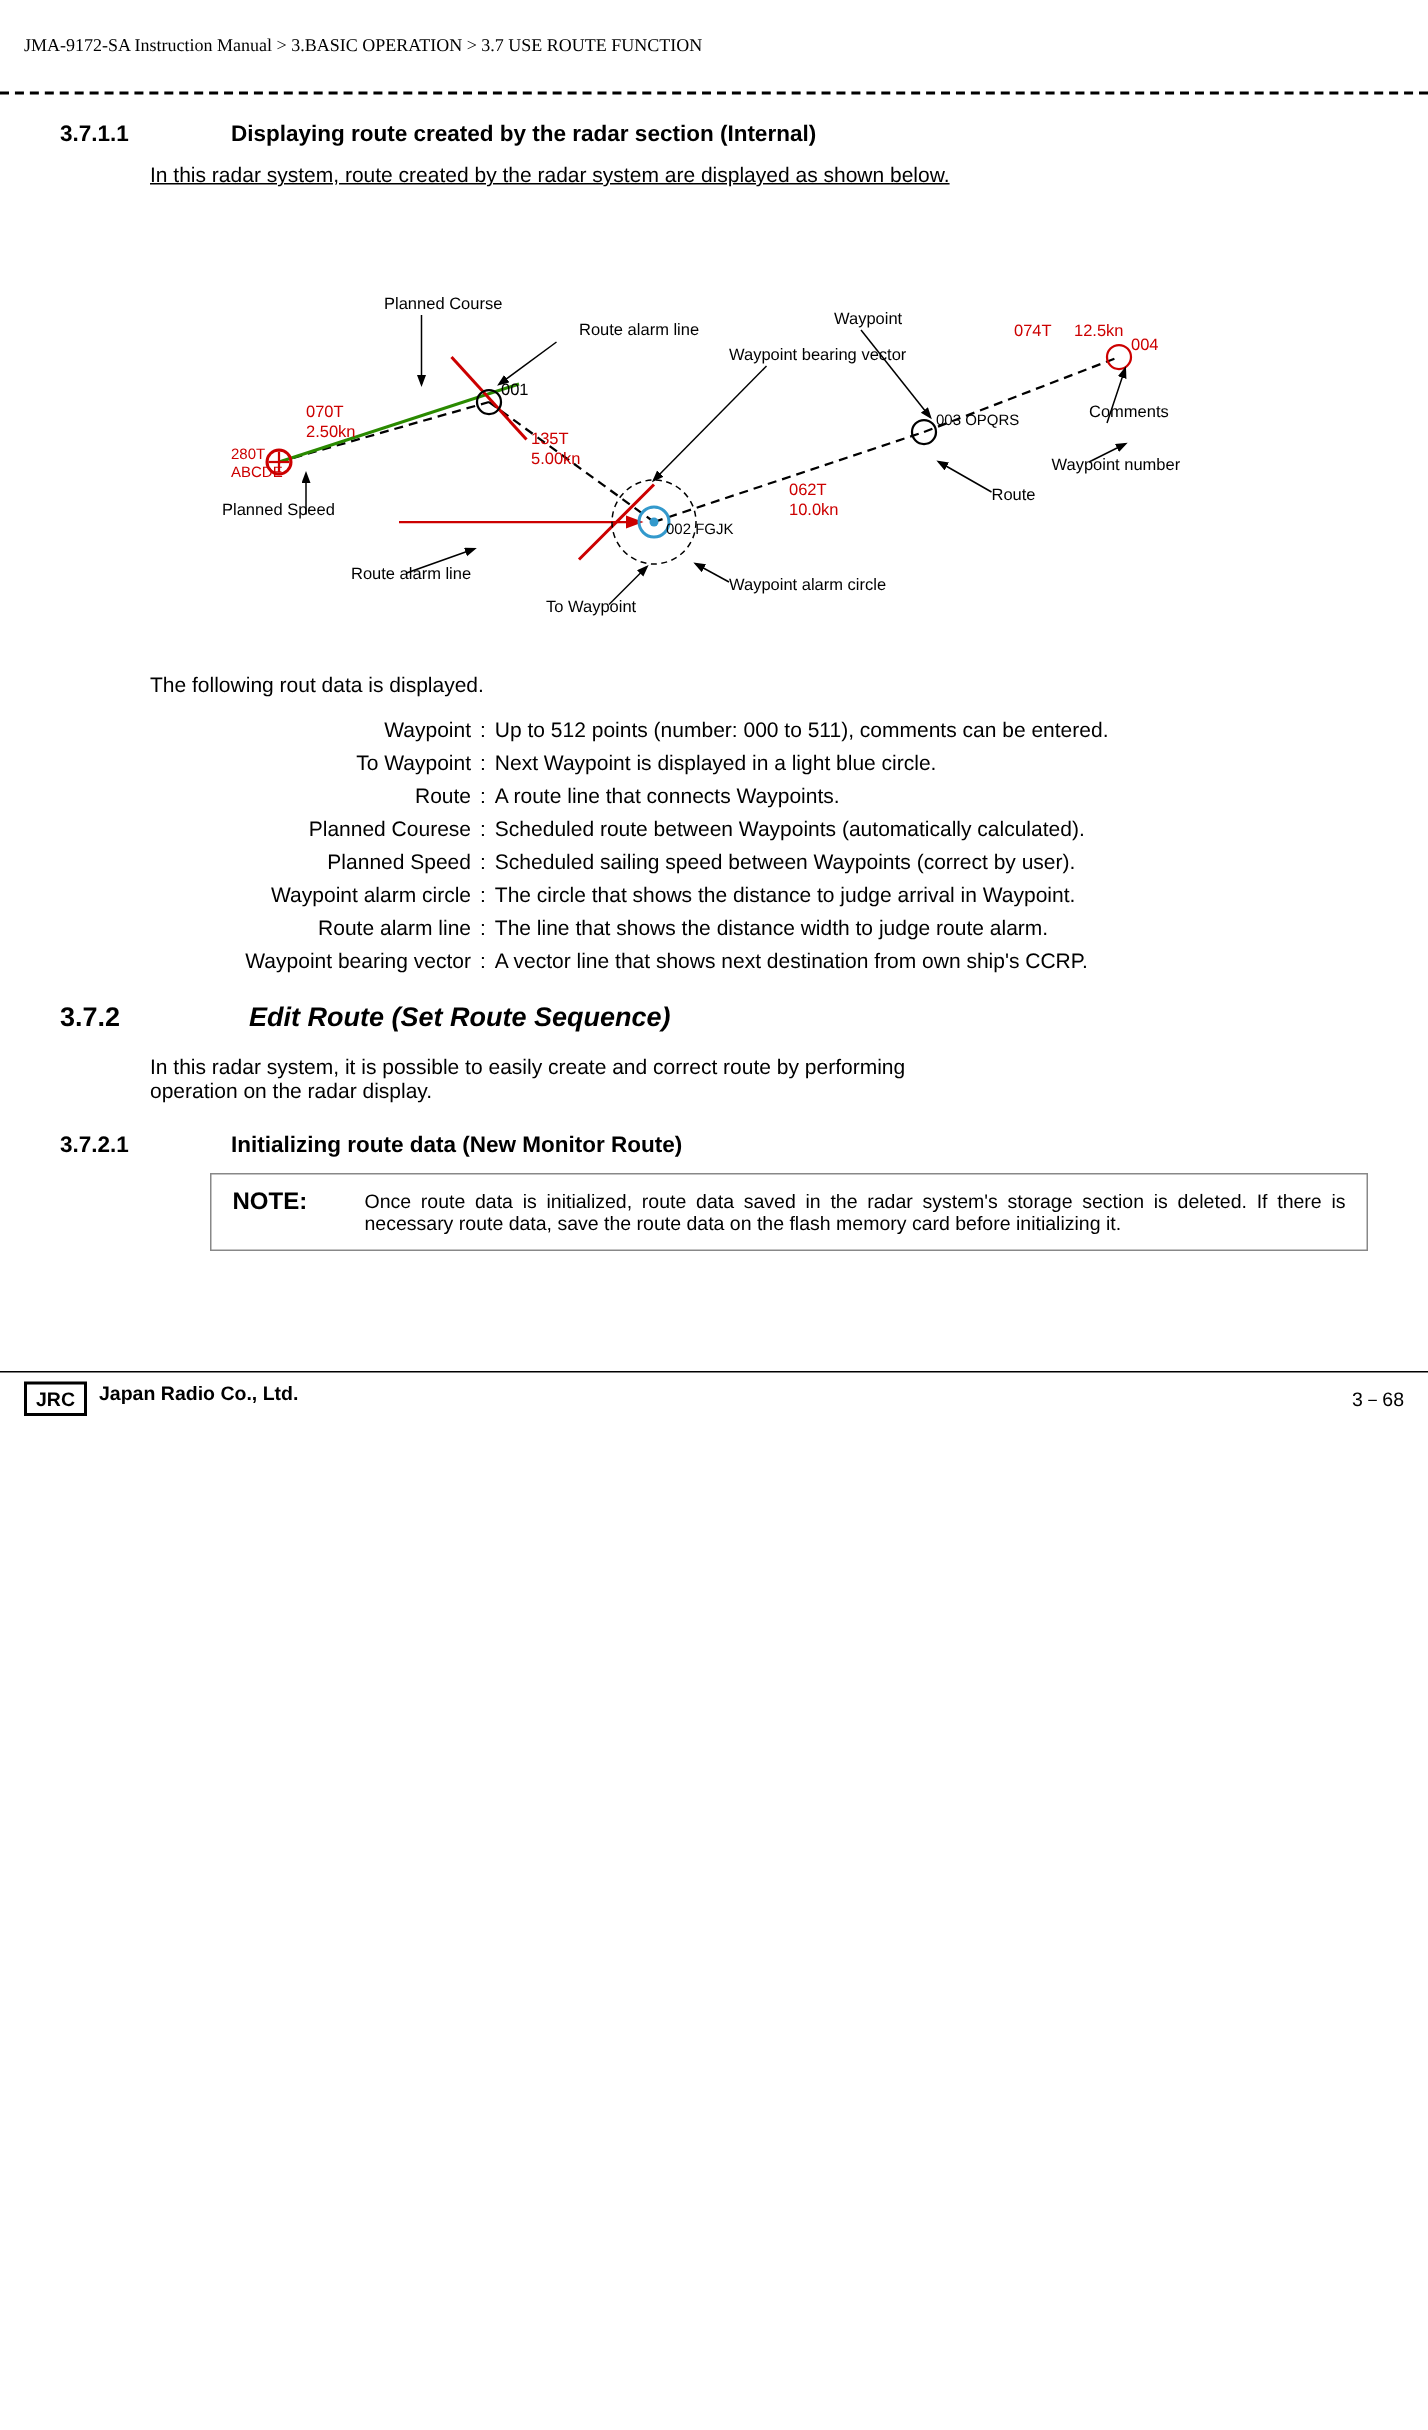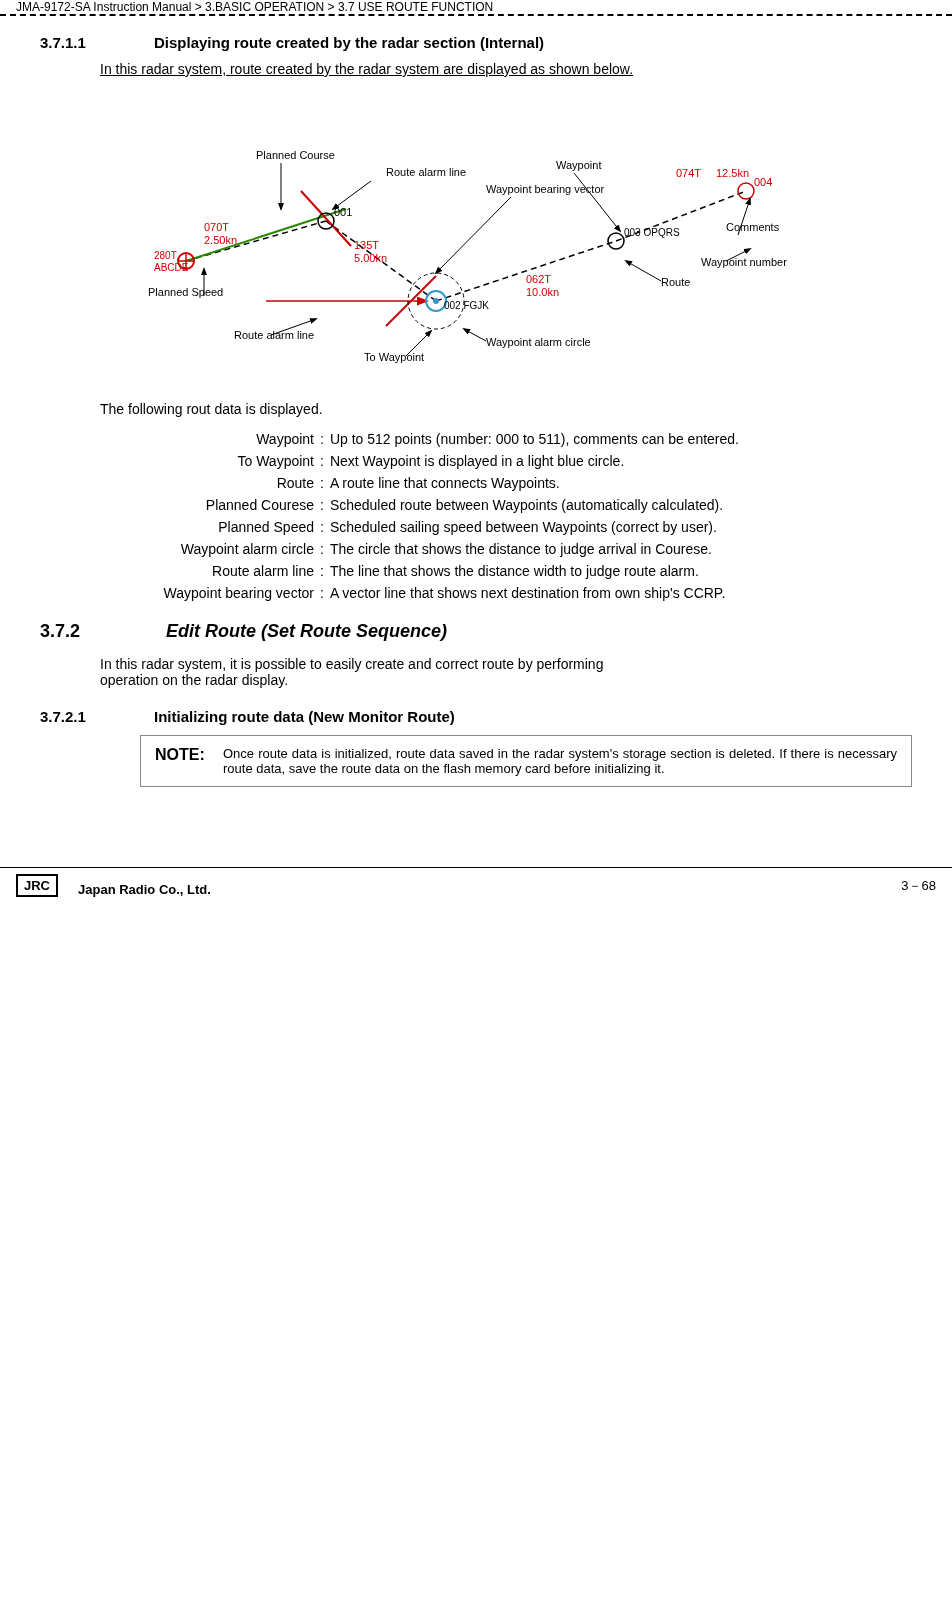--- a/index.html
+++ b/index.html
@@ -6,23 +6,24 @@
     body {
       font-family: Arial, sans-serif;
       font-size: 14px;
       background: #fff;
       color: #000;
       width: 952px;
       min-height: 1620px;
     }
     .top-breadcrumb {
       font-size: 12px;
-      padding: 0 16px;
+      padding: 23px 16px;
       border-bottom: 2px dashed #000;
       margin-bottom: 8px;
+      font-family: Liberation Serif, serif;
     }
     .page-content {
       padding: 10px 40px 20px 40px;
     }
     .section-311 {
       margin-bottom: 20px;
     }
     .intro-text {
       font-size: 14px;
       margin-left: 60px;
@@ -83,21 +84,21 @@
     
     .section-3721 {
       margin-bottom: 20px;
     }
     .note-box {
       border: 1px solid #888;
       margin-left: 100px;
       margin-top: 10px;
       padding: 10px 14px;
       display: flex;
-      gap: 8px;
+      gap: 28px;
       font-size: 13px;
     }
     .note-label {
       font-size: 16px;
       font-weight: bold;
       min-width: 60px;
     }
     .note-text {
       font-size: 13px;
       text-align: justify;
@@ -108,22 +109,22 @@
       display: flex;
       justify-content: space-between;
       align-items: center;
       padding: 6px 16px;
       margin-top: 40px;
     }
     .footer-logo {
       font-size: 13px;
       font-weight: bold;
       display: flex;
-      align-items: flex-end;
-      gap: 20px;
+      align-items: flex-start;
+      gap: 8px;
     }
     .jrc-box {
       border: 2px solid #000;
       padding: 2px 6px;
       font-size: 13px;
       font-weight: bold;
     }
     .footer-page {
       font-size: 13px;
     }
@@ -298,21 +299,21 @@
           <span class="def-desc">Scheduled route between Waypoints (automatically calculated).</span>
         </div>
         <div class="def-row">
           <span class="def-term">Planned Speed</span>
           <span class="def-colon">:</span>
           <span class="def-desc">Scheduled sailing speed between Waypoints (correct by user).</span>
         </div>
         <div class="def-row">
           <span class="def-term">Waypoint alarm circle</span>
           <span class="def-colon">:</span>
-          <span class="def-desc">The circle that shows the distance to judge arrival in Courese.</span>
+          <span class="def-desc">The circle that shows the distance to judge arrival in Waypoint.</span>
         </div>
         <div class="def-row">
           <span class="def-term">Route alarm line</span>
           <span class="def-colon">:</span>
           <span class="def-desc">The line that shows the distance width to judge route alarm.</span>
         </div>
         <div class="def-row">
           <span class="def-term">Waypoint bearing vector</span>
           <span class="def-colon">:</span>
           <span class="def-desc">A vector line that shows next destination from own ship's CCRP.</span>

